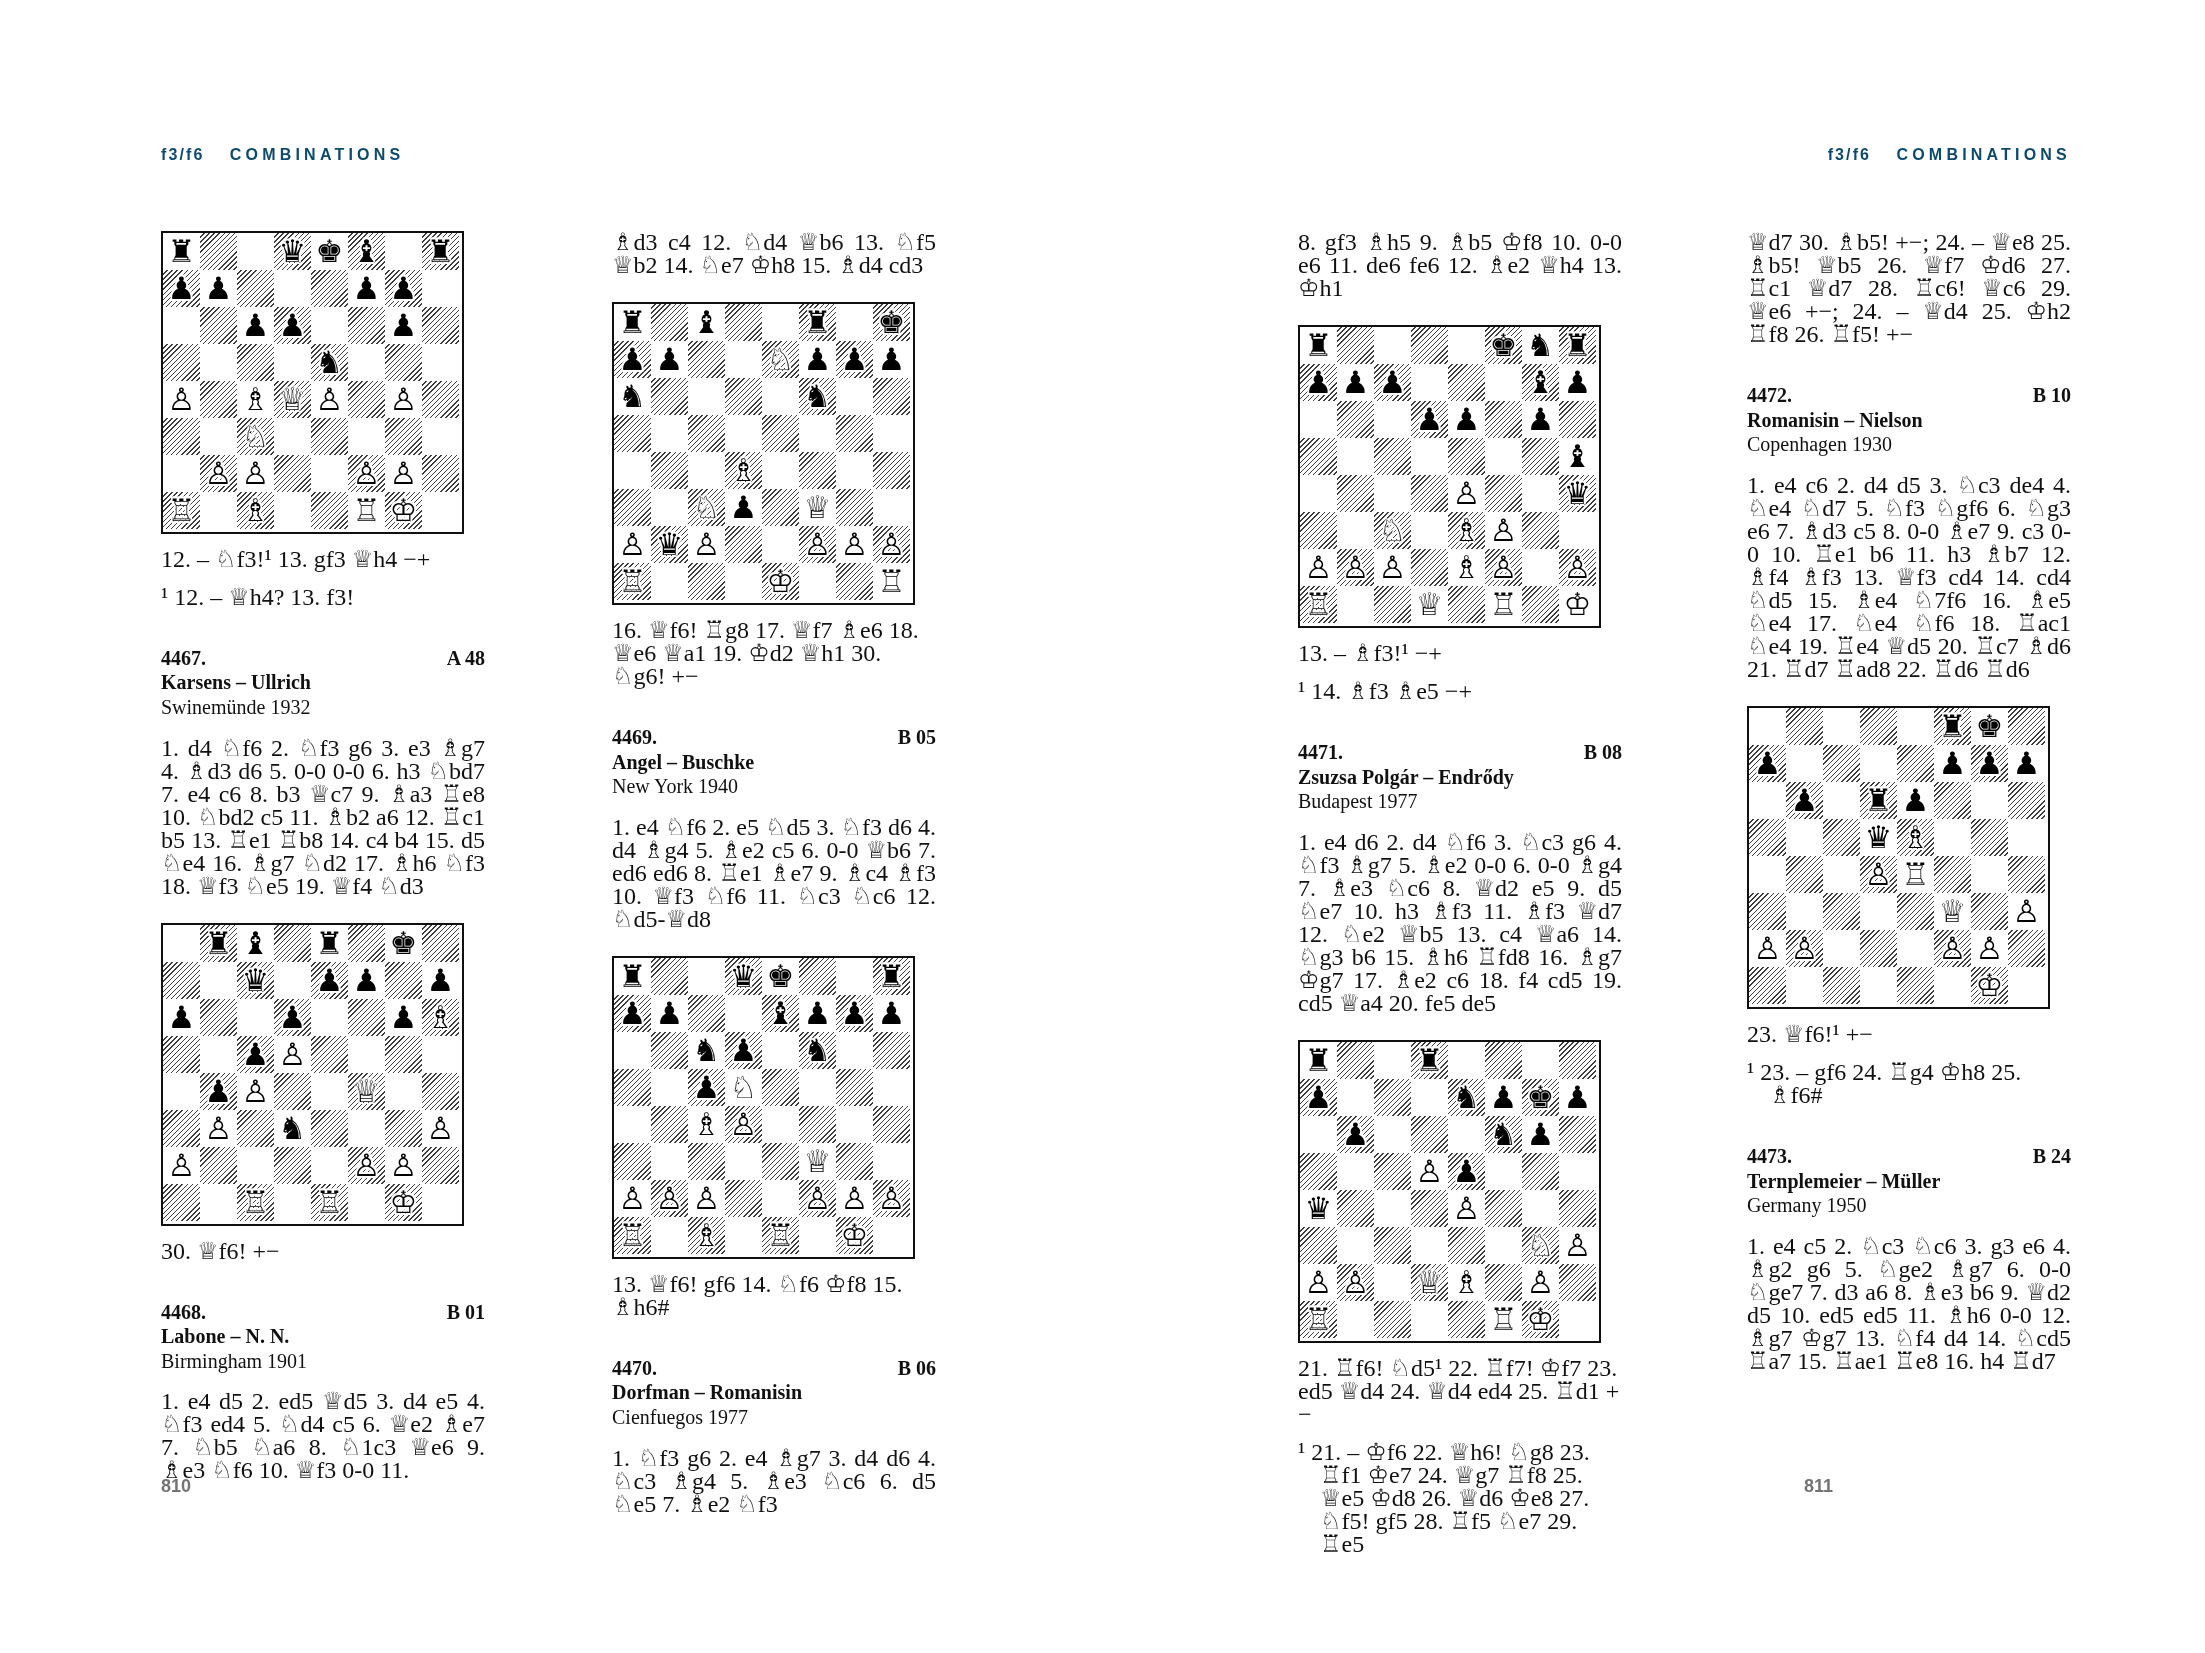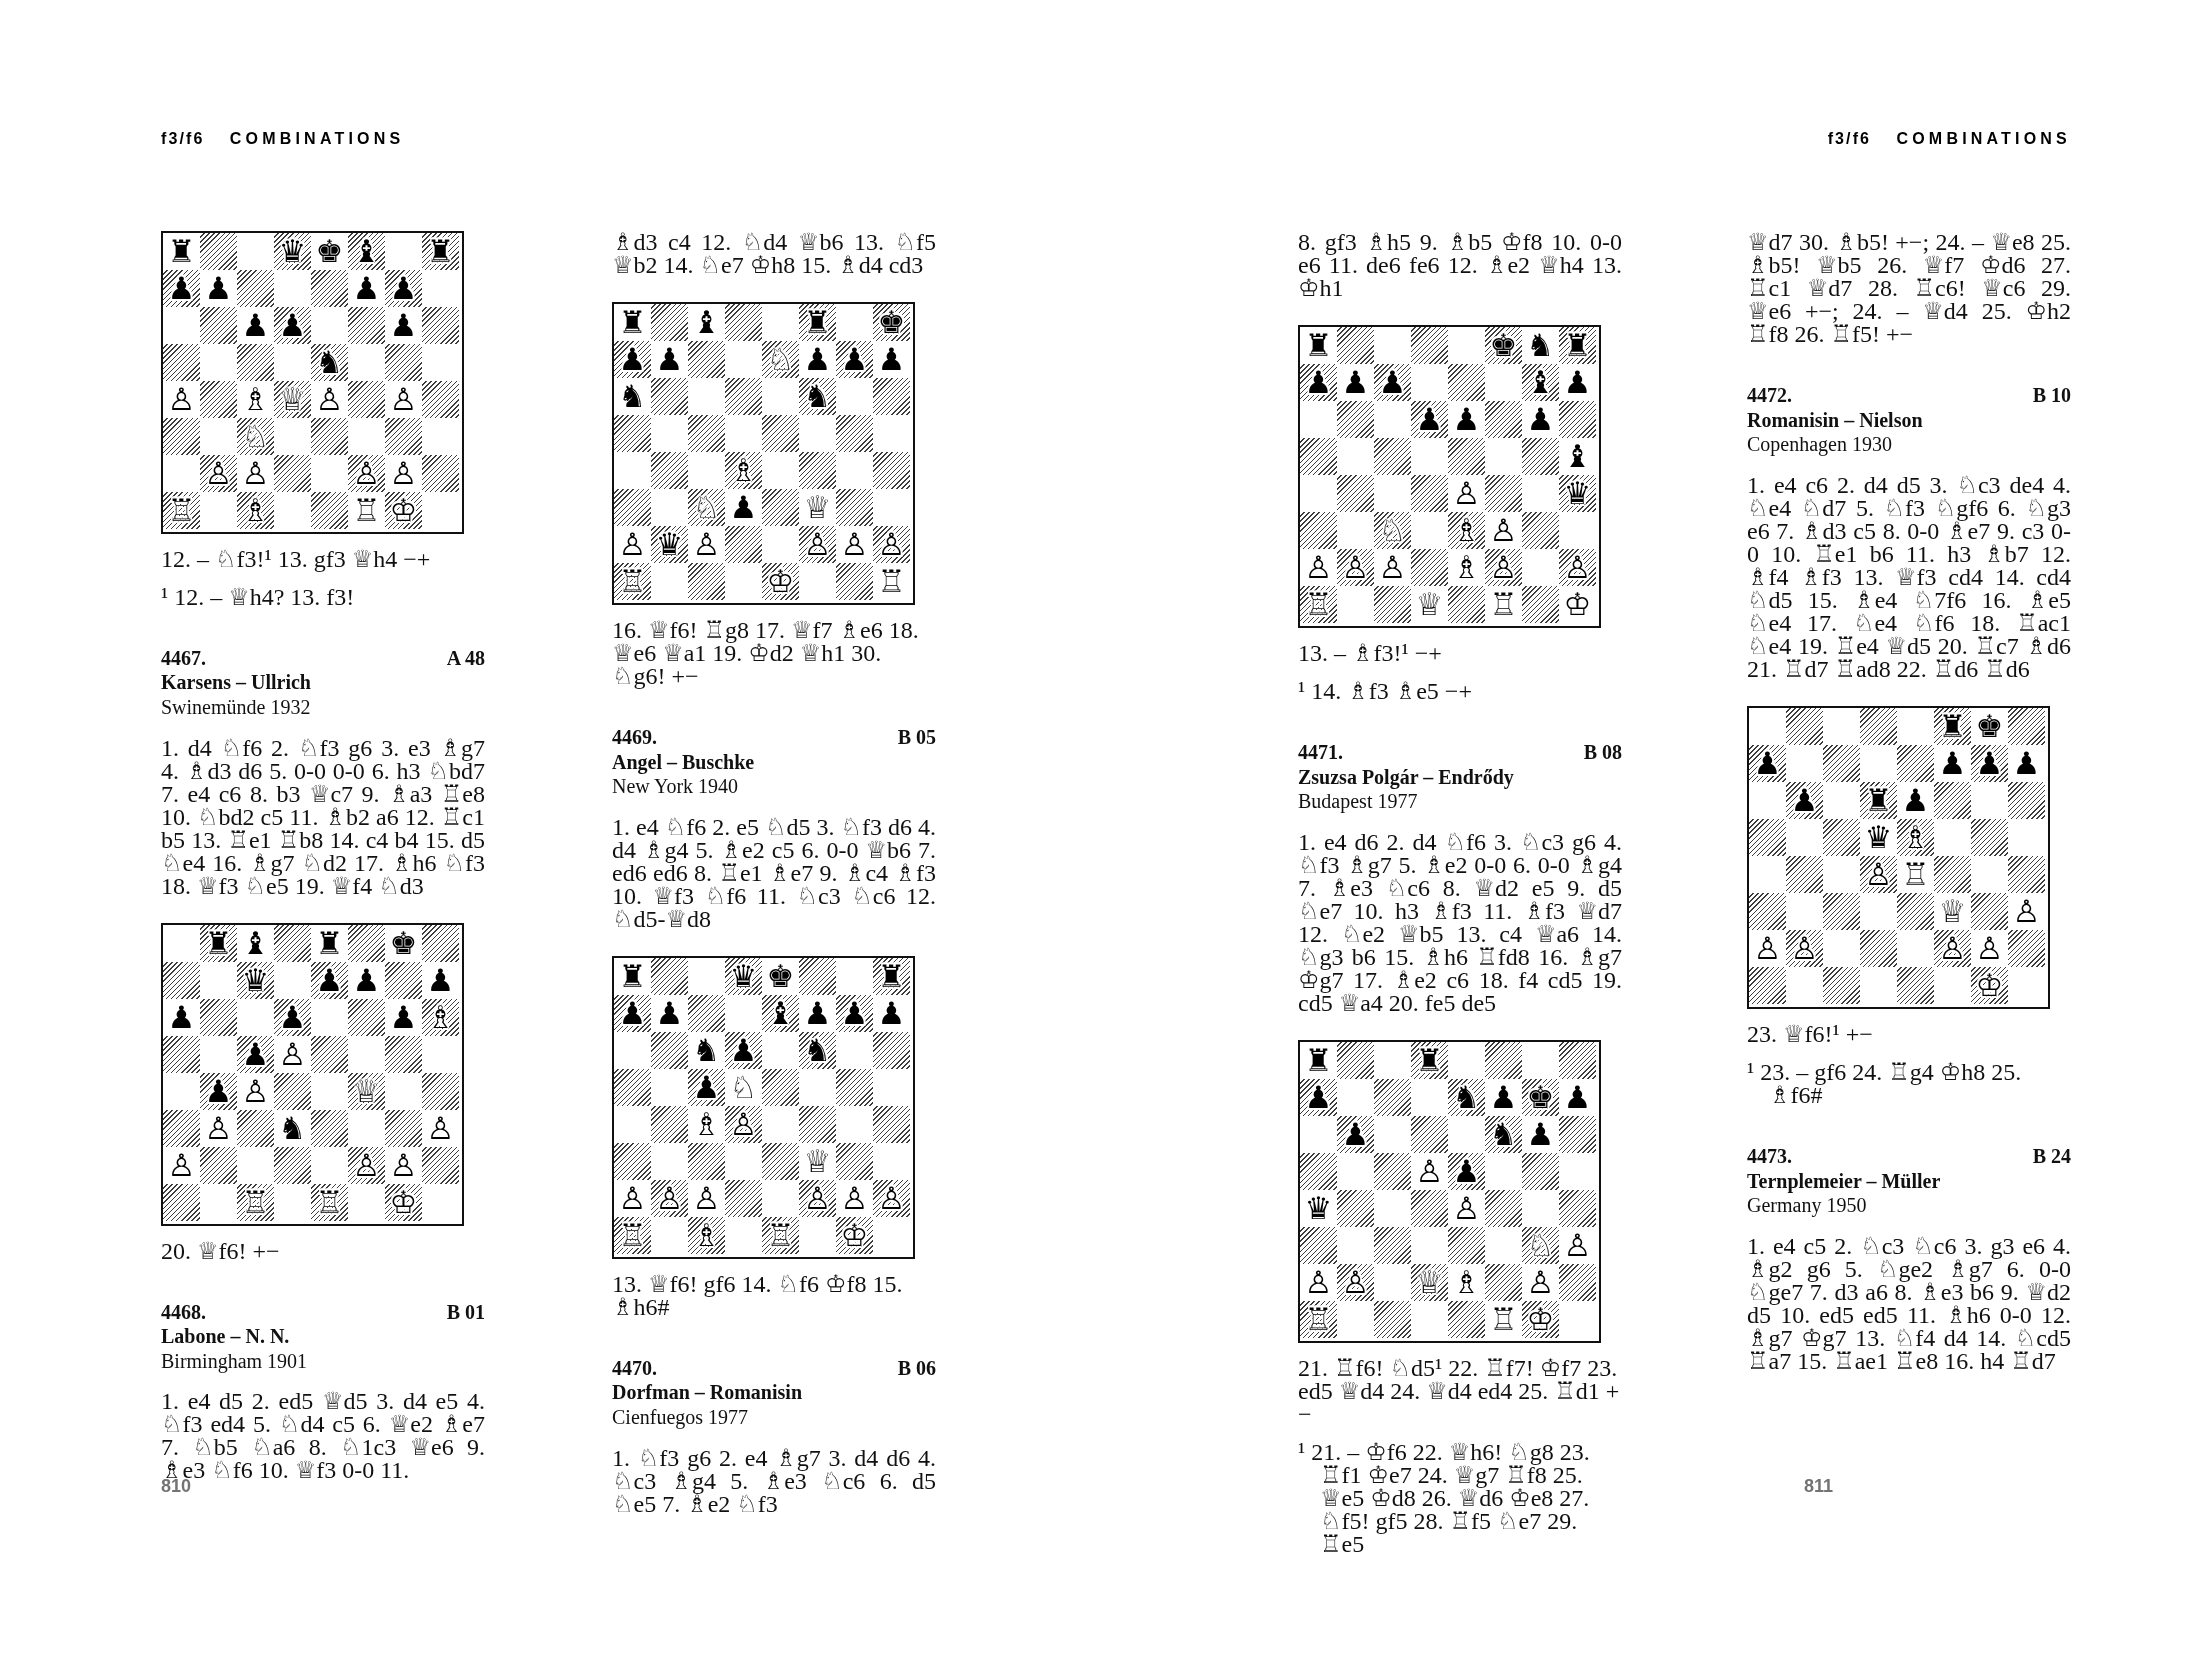--- a/index.html
+++ b/index.html
@@ -2,22 +2,22 @@
 <html style="font-size:13.6px"><head>
 <meta charset="utf-8">
 <style>
   html,body{margin:0;padding:0;background:#e8e8e8;}
   .spread{
     position:relative;width:2205px;height:1653px;background:#ffffff;
     font-family:"Liberation Serif",serif;color:#111;overflow:hidden;
   }
   
   .page-header{
-    position:absolute;top:130px;font-family:"Liberation Sans",sans-serif;
-    font-weight:bold;font-size:16px;color:#000000;white-space:nowrap;
+    position:absolute;top:146px;font-family:"Liberation Sans",sans-serif;
+    font-weight:bold;font-size:16px;color:#0c4a6e;white-space:nowrap;
   }
   .ph-left{left:161px;}
   .ph-right{left:1747px;width:324px;text-align:right;}
   .header-section{letter-spacing:2.1px;margin-right:25.4px;}
   .header-title{letter-spacing:4.2px;}
   
   .page-num{
     position:absolute;top:1476px;font-family:"Liberation Sans",sans-serif;
     font-weight:bold;font-size:18px;color:#737373;
   }
@@ -316,21 +316,21 @@
           <div class="sq dark">
             <span class="piece">♖</span>
           </div>
           <div class="sq light"></div>
           <div class="sq dark">
             <span class="piece">♔</span>
           </div>
           <div class="sq light"></div>
         </div>
       </div>
-      <p class="caption block">20. ♕f6! +−</p>
+      <p class="caption block">30. ♕f6! +−</p>
       <div class="game-header block">
         <div class="gh-row">
           <span>4468.</span>
           <span>B 01</span>
         </div>
         <div class="gh-players">Labone – N. N.</div>
         <div class="gh-venue">Birmingham 1901</div>
       </div>
       <p class="moves block">1. e4 d5 2. ed5 ♕d5 3. d4 e5 4. ♘f3 ed4 5. ♘d4 c5 6. ♕e2 ♗e7 7. ♘b5 ♘a6 8. ♘1c3 ♕e6 9. ♗e3 ♘f6 10. ♕f3 0-0 11.</p>
     </div>

